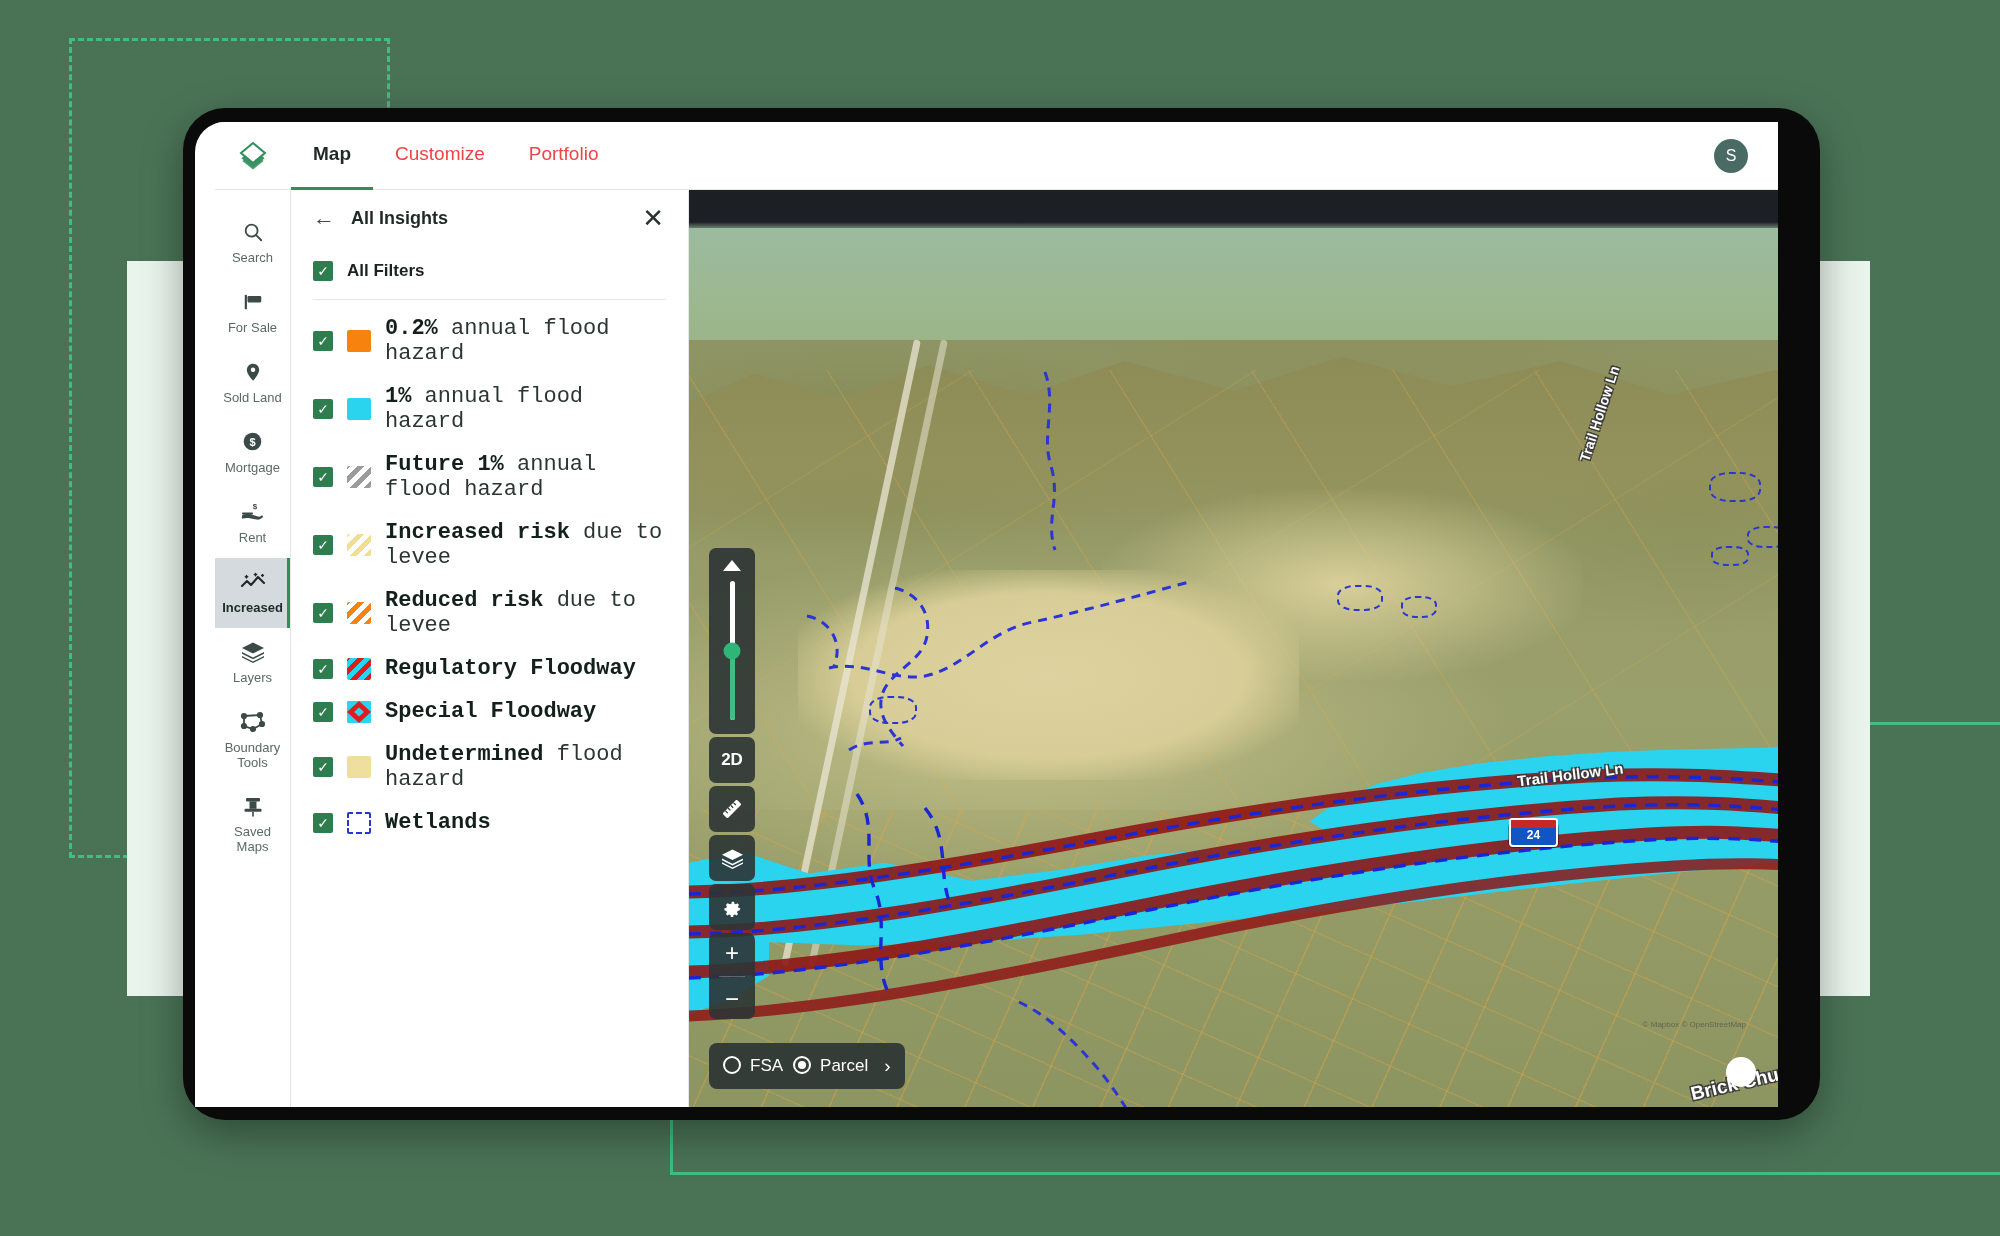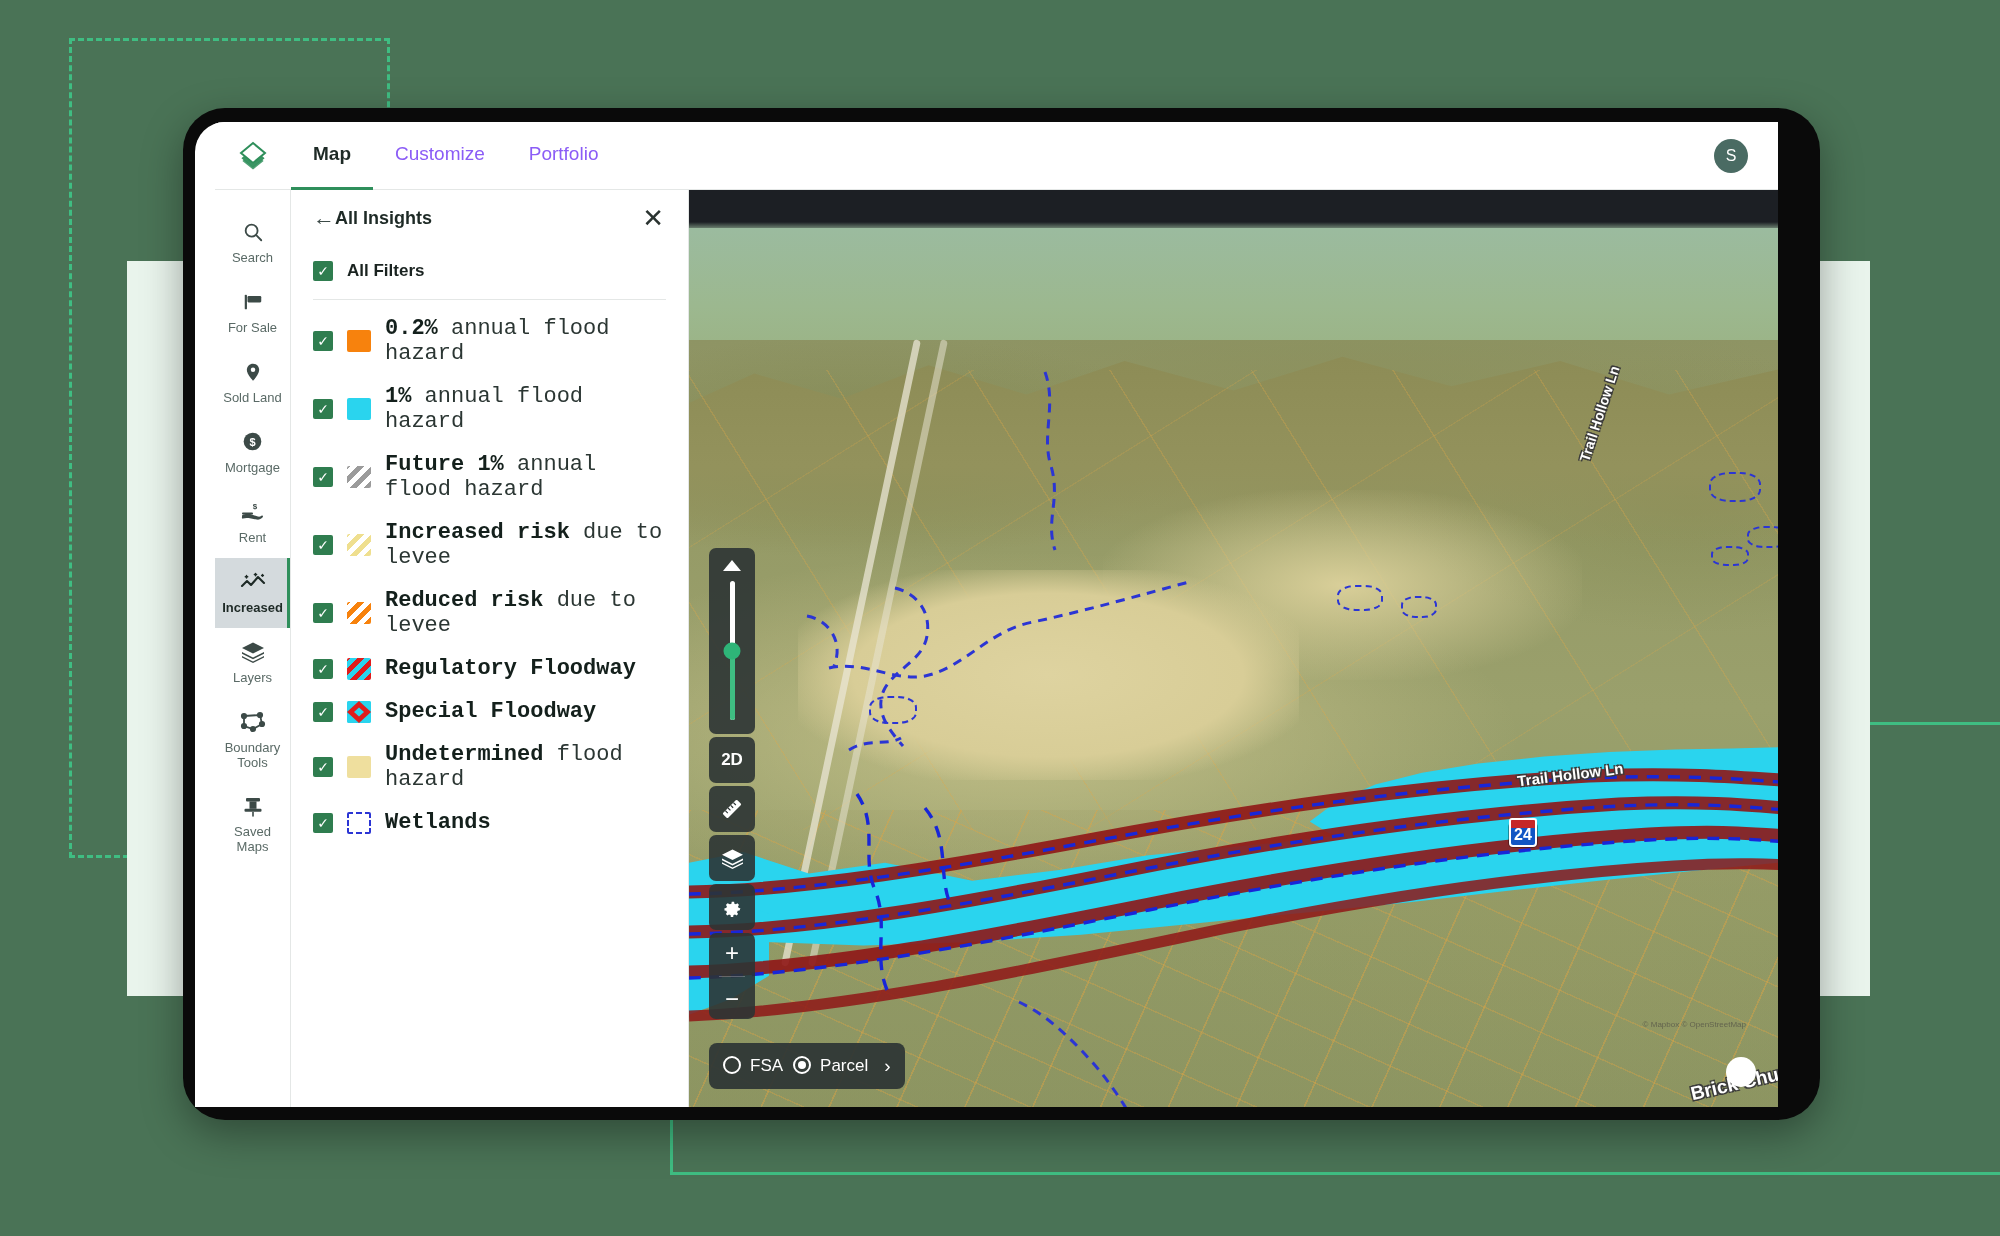--- a/index.html
+++ b/index.html
@@ -58,21 +58,21 @@
   
   .topbar {
     height: 68px; background: #fff;
     display: flex; align-items: center;
     border-bottom: 1px solid #e4e7e6;
     position: relative;
   }
   .logo { width: 76px; display: flex; justify-content: center; align-items: center; }
   .tabs { display: flex; align-items: flex-end; height: 68px; }
   .tab {
-    font-size: 19px; color: #8b5cf6; padding: 0 22px;
+    font-size: 19px; color: #ef4444; padding: 0 22px;
     height: 68px; display: flex; align-items: center;
     border-bottom: 3px solid transparent; cursor: pointer;
   }
   .tab.active { color: #1e2a26; font-weight: bold; border-bottom-color: #2f8f5b; }
   .avatar {
     position: absolute; right: 30px; top: 50%; transform: translateY(-50%);
     width: 34px; height: 34px; border-radius: 50%;
     background: #4a6b63; color: #fff; font-size: 16px;
     display: flex; align-items: center; justify-content: center;
     cursor: pointer;
@@ -96,21 +96,21 @@
   }
   .rail-item.active .rlabel { color:#1e2a26; font-weight:bold; }
   .rail-icon { width: 26px; height: 26px; display:flex; align-items:center; justify-content:center; color:#3c4a47; }
 
   
   .panel { width: 398px; background: #fff; border-right: 1px solid #e4e7e6; flex: 0 0 398px; }
   .panel-head {
     height: 56px; display: flex; align-items: center; padding: 0 24px 0 22px;
   }
   .back-arrow { font-size: 22px; color: #3c4a47; cursor: pointer; line-height: 1; }
-  .panel-head .ptitle { font-size: 18px; font-weight: bold; color: #1e2a26; margin-left: 0; }
+  .panel-head .ptitle { font-size: 18px; font-weight: bold; color: #1e2a26; margin-left: 16px; }
   .close-x {
     margin-left: auto; font-size: 26px; color: #2a3330; cursor: pointer;
     line-height: 1; font-weight: 300;
   }
   .panel-body { padding: 4px 22px 0 22px; }
   .flood-title-row { display: flex; align-items: center; gap: 9px; margin: 8px 0 16px; }
   .flood-title { font-size: 26px; font-weight: bold; color: #1a2320; }
   .info-badge {
     width: 19px; height: 19px; border-radius: 50%; background: #4a5a56; color: #fff;
     font-size: 12px; font-weight: bold; display:flex; align-items:center; justify-content:center;
@@ -203,22 +203,22 @@
     position:absolute; border: 2.5px dashed #2b35d4; border-radius: 40%;
   }
 
   
   .mlabel {
     position:absolute; color: #fff; font-weight: bold;
     text-shadow: -1.4px -1.4px 0 #3b3b3b, 1.4px -1.4px 0 #3b3b3b, -1.4px 1.4px 0 #3b3b3b, 1.4px 1.4px 0 #3b3b3b;
     white-space: nowrap; pointer-events:none;
   }
   .shield {
-    position:absolute; width: 28px; height: 24px; background:#1155c4;
-    border:2px solid #fff; border-radius:4px; color:#fff; font-size:16px; font-weight:bold;
+    position:absolute; width: 49px; height: 24px; background:#1155c4;
+    border:2px solid #fff; border-radius:4px; color:#fff; font-size:12px; font-weight:bold;
     display:flex; align-items:center; justify-content:center;
     box-shadow: 0 0 0 1px rgba(0,0,0,.35);
   }
   .shield::before{
     content:""; position:absolute; left:-2px; right:-2px; top:-7px; height:8px;
     background:#c62828; border:2px solid #fff; border-bottom:none;
     border-top-left-radius:3px; border-top-right-radius:3px;
   }
 
   

